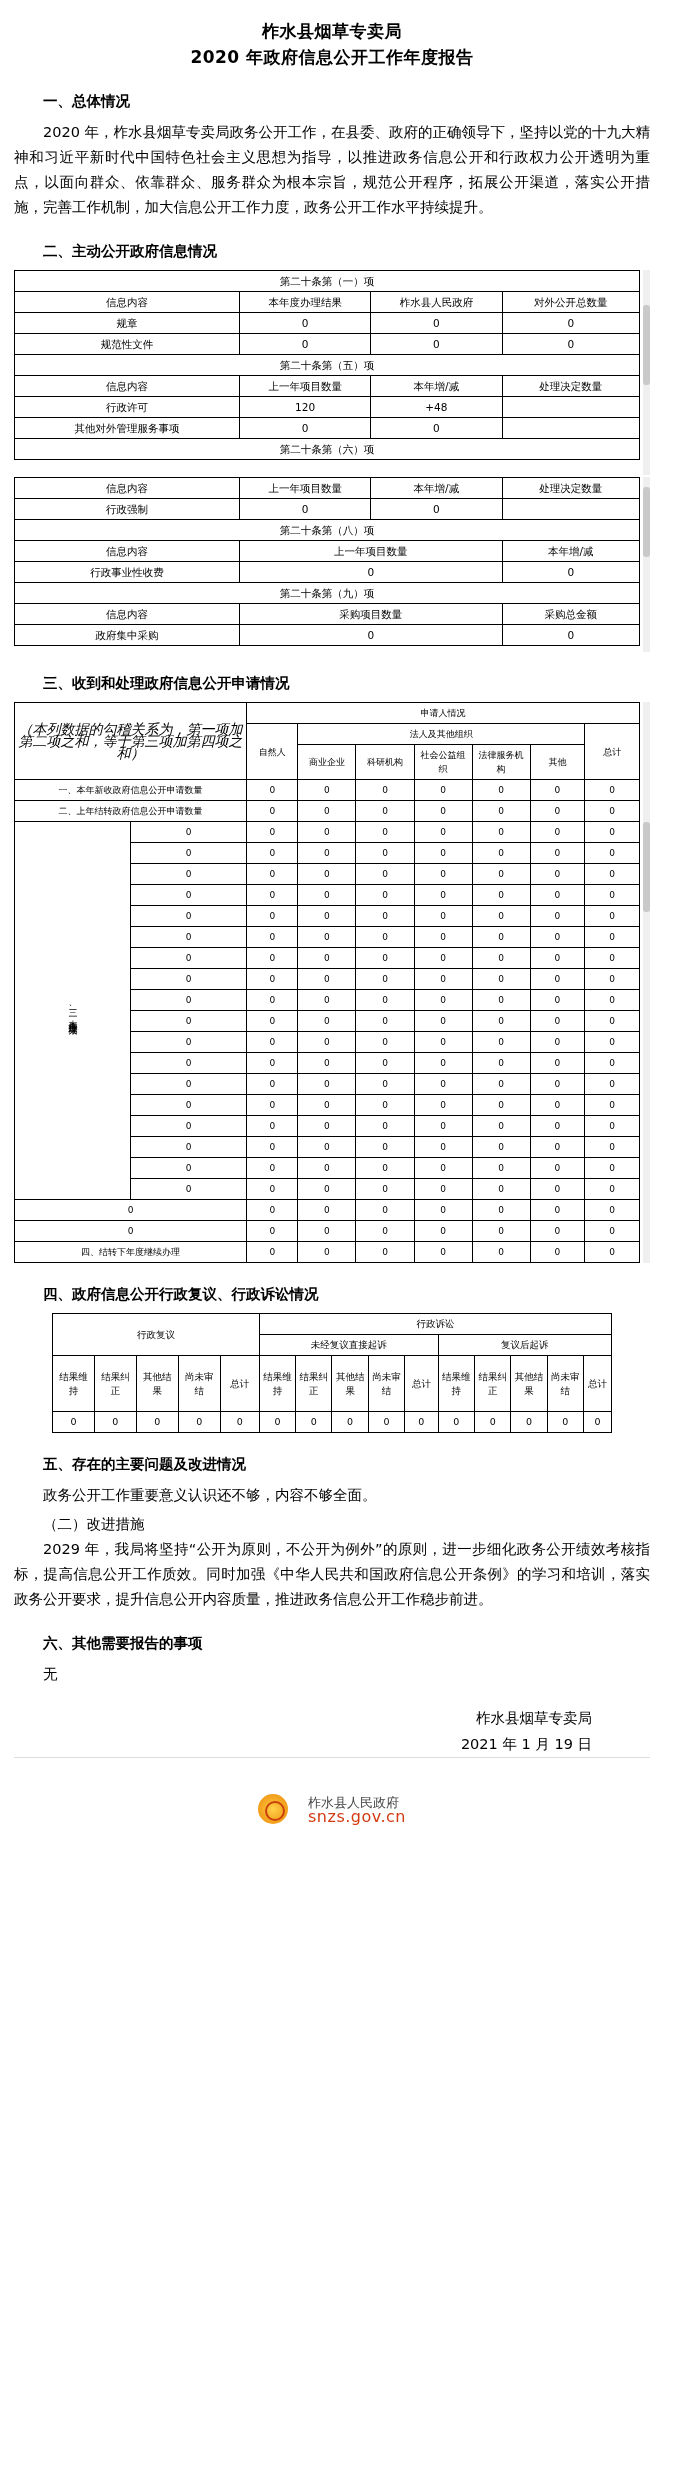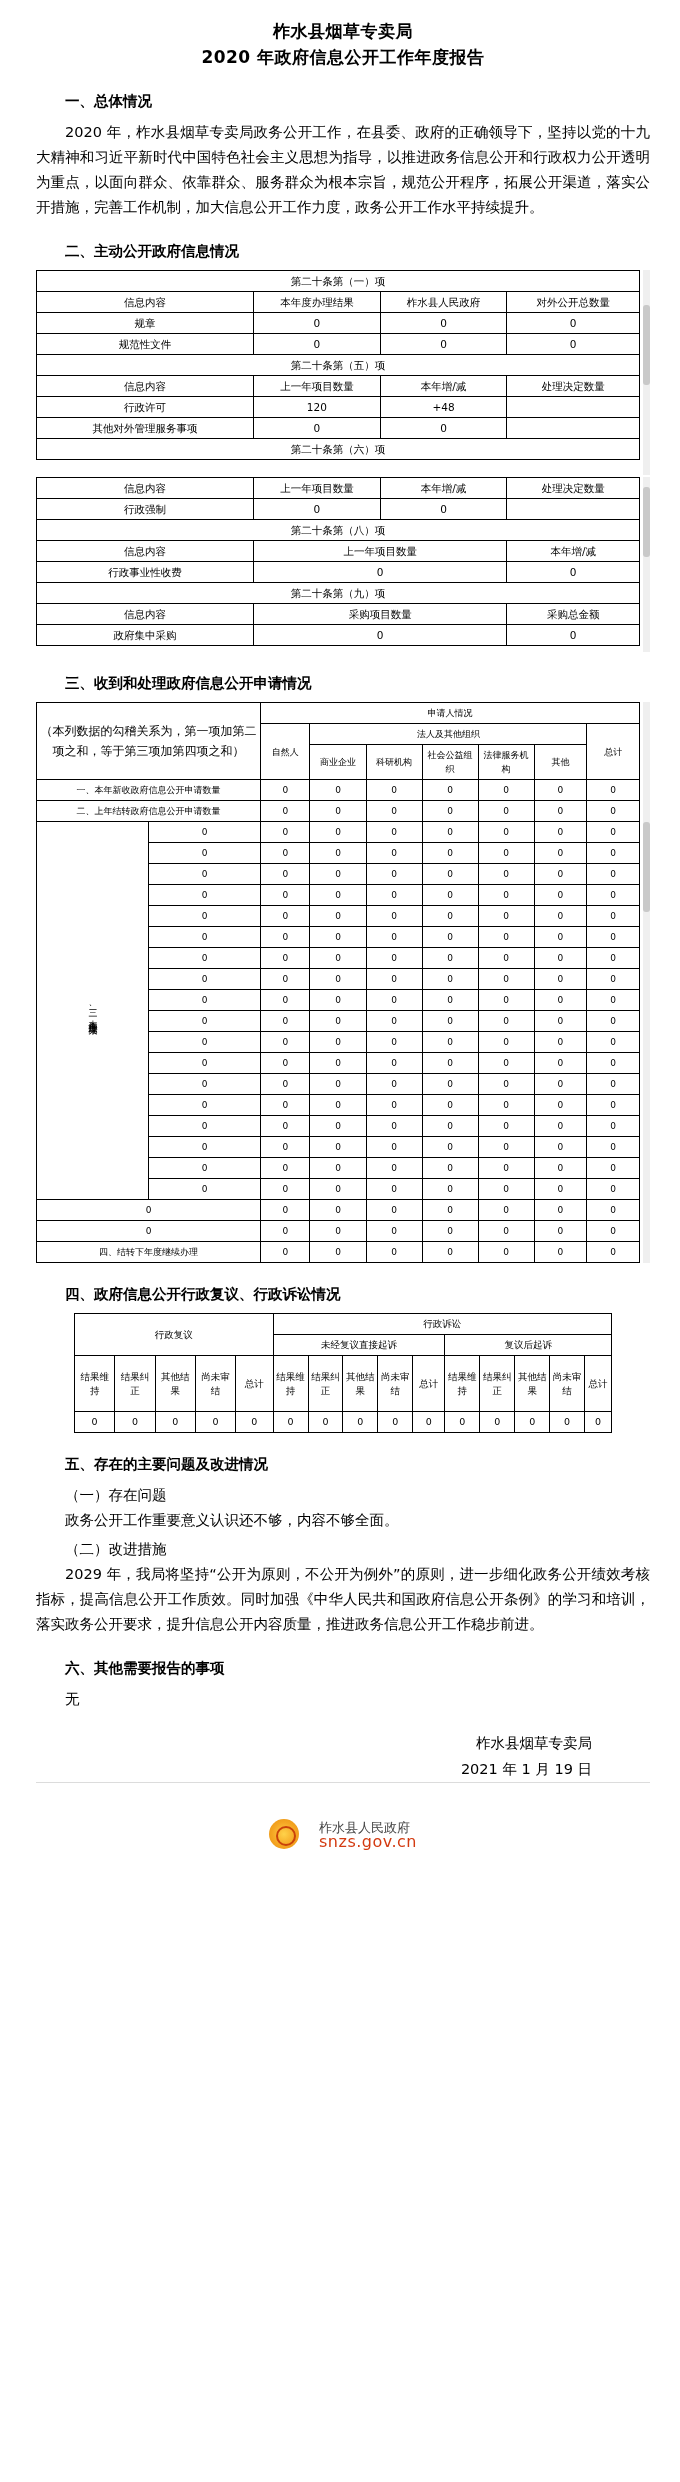--- a/index.html
+++ b/index.html
@@ -9,21 +9,21 @@
   }
   body {
     width: 680px;
     min-height: 2482px;
     font-family: "DejaVu Sans", "Liberation Sans", sans-serif;
     color: #000;
     position: relative;
   }
   .page {
     width: 680px;
-    padding: 18px 30px 0 36px;
+    padding: 18px 30px 0 14px;
     position: relative;
   }
   
   .doc-title {
     text-align: center;
     font-weight: bold;
     font-size: 17px;
     line-height: 26px;
     margin: 0 0 6px 0;
     letter-spacing: 0.5px;
@@ -307,21 +307,21 @@
             <col style="width:7.5%">
           <col style="width:8.5%">
             <col style="width:8.5%">
             <col style="width:8.5%">
           <col style="width:8.5%">
             <col style="width:8%">
             <col style="width:8%">
         </colgroup>
         <tbody>
           <tr>
-            <td rowspan="3" colspan="2" class="lft" style="font-size:12px;line-height:20px;">（本列数据的勾稽关系为，第一项加第二项之和，等于第三项加第四项之和）</td>
+            <td rowspan="3" colspan="2" class="lft" style="font-size:14px;line-height:12px;font-style:italic;">（本列数据的勾稽关系为，第一项加第二项之和，等于第三项加第四项之和）</td>
             <td colspan="7">申请人情况</td>
           </tr>
           <tr>
             <td rowspan="2">自然人</td>
             <td colspan="5">法人及其他组织</td>
             <td rowspan="2">总计</td>
           </tr>
           <tr>
             <td>商业企业</td>
             <td>科研机构</td>
@@ -632,21 +632,20 @@
             <td>0</td>
           <td>0</td>
             <td>0</td>
           <td>0</td>
         </tr>
       </tbody>
     </table>
   </div>
 
   <div class="sec-head">五、存在的主要问题及改进情况</div>
-  <p class="sub-head">（一）存在问题</p>
   <p class="para-plain">政务公开工作重要意义认识还不够，内容不够全面。</p>
   <p class="sub-head">（二）改进措施</p>
   <p class="para">2029 年，我局将坚持“公开为原则，不公开为例外”的原则，进一步细化政务公开绩效考核指标，提高信息公开工作质效。同时加强《中华人民共和国政府信息公开条例》的学习和培训，落实政务公开要求，提升信息公开内容质量，推进政务信息公开工作稳步前进。</p>
 
   <div class="sec-head">六、其他需要报告的事项</div>
   <p class="para-plain">无</p>
 
   <div class="sign">
     <div>柞水县烟草专卖局</div>
     <div>2021 年 1 月 19 日</div>

